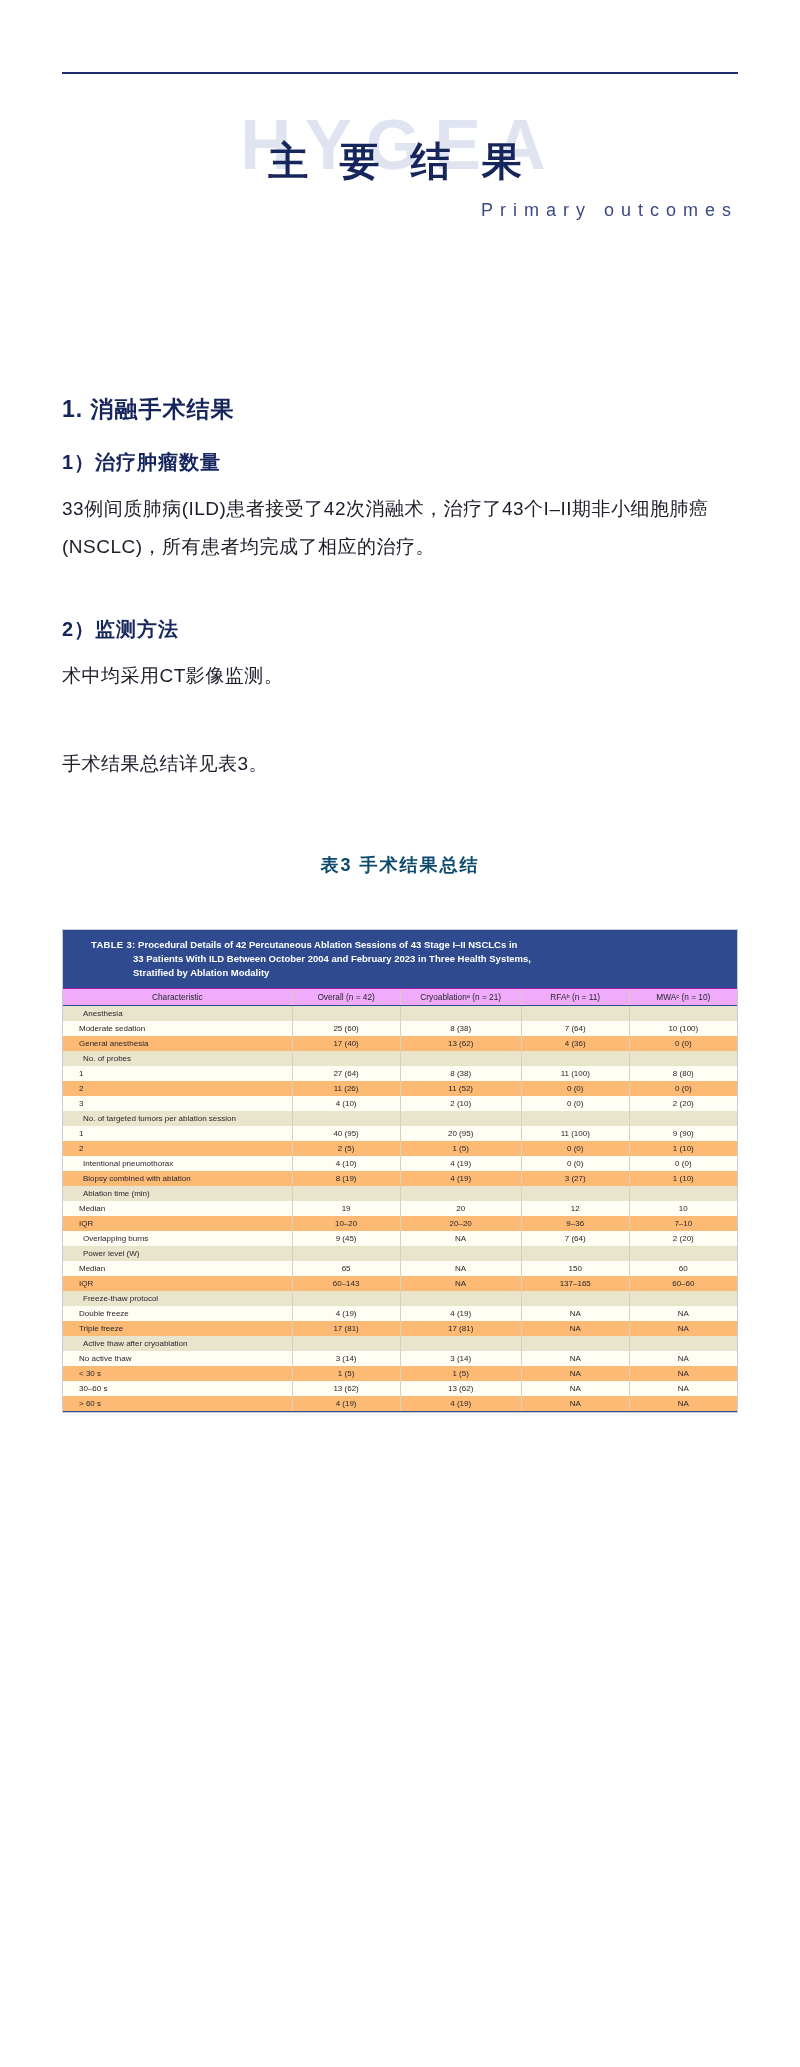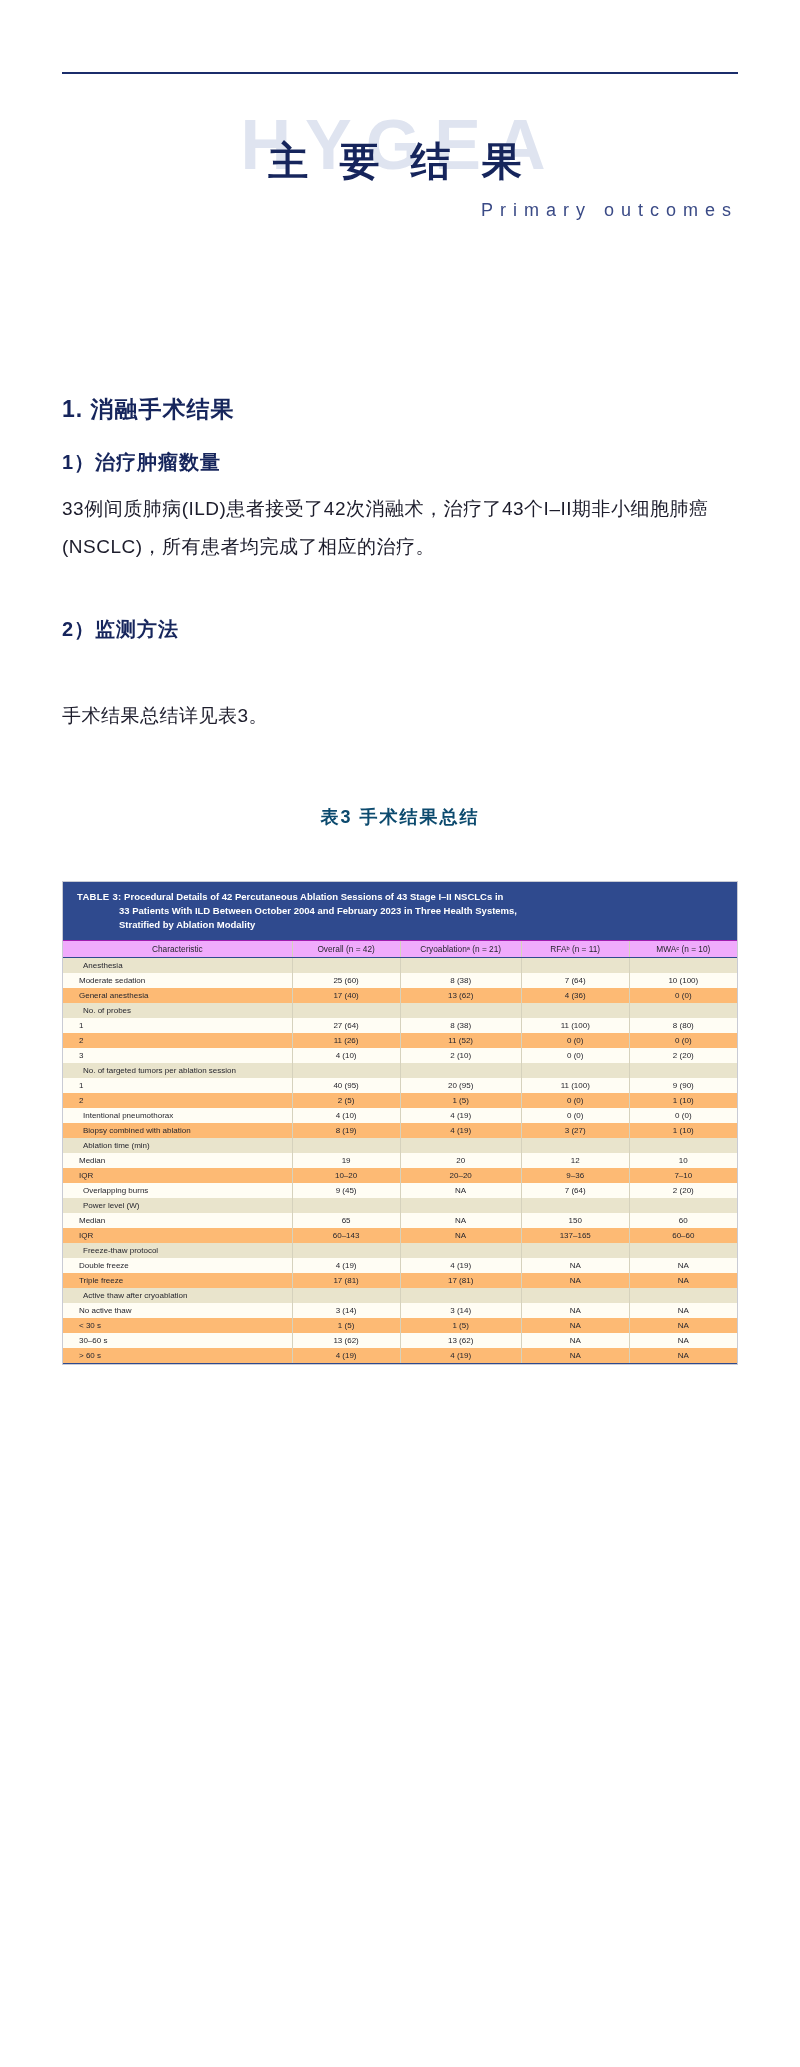--- a/index.html
+++ b/index.html
@@ -97,21 +97,21 @@
   }
   
   .figure {
     width: 100%;
     border: 1px solid #c9cbd4;
     background: #fffdf4;
   }
   .fig-head {
     background: #2f4a8e;
     color: #ffffff;
-    padding: 8px 10px 9px 14px;
+    padding: 8px 10px 9px 28px;
     font-size: 9.5px;
     font-weight: bold;
     line-height: 1.45;
   }
   .fig-head .lbl { letter-spacing: 0.3px; }
   .fig-head-line { display: block; }
   .fig-head-line.indent { padding-left: 42px; }
   table.jt {
     width: 100%;
     border-collapse: collapse;
@@ -154,20 +154,21 @@
 
   <div class="content">
     <h2 class="section">1. 消融手术结果</h2>
 
     <h3 class="subsection">1）治疗肿瘤数量</h3>
     <p class="para">33例间质肺病(ILD)患者接受了42次消融术，治疗了43个I–II期非小细胞肺癌(NSCLC)，所有患者均完成了相应的治疗。</p>
 
     <div class="gap-lg"></div>
 
     <h3 class="subsection">2）监测方法</h3>
+    <p class="para">术中均采用CT影像监测。</p>
 
     <div class="gap-lg"></div>
 
     <p class="para">手术结果总结详见表3。</p>
 
     <div class="table-caption">表3  手术结果总结</div>
 
     <div class="figure">
       <div class="fig-head">
         <span class="fig-head-line">

